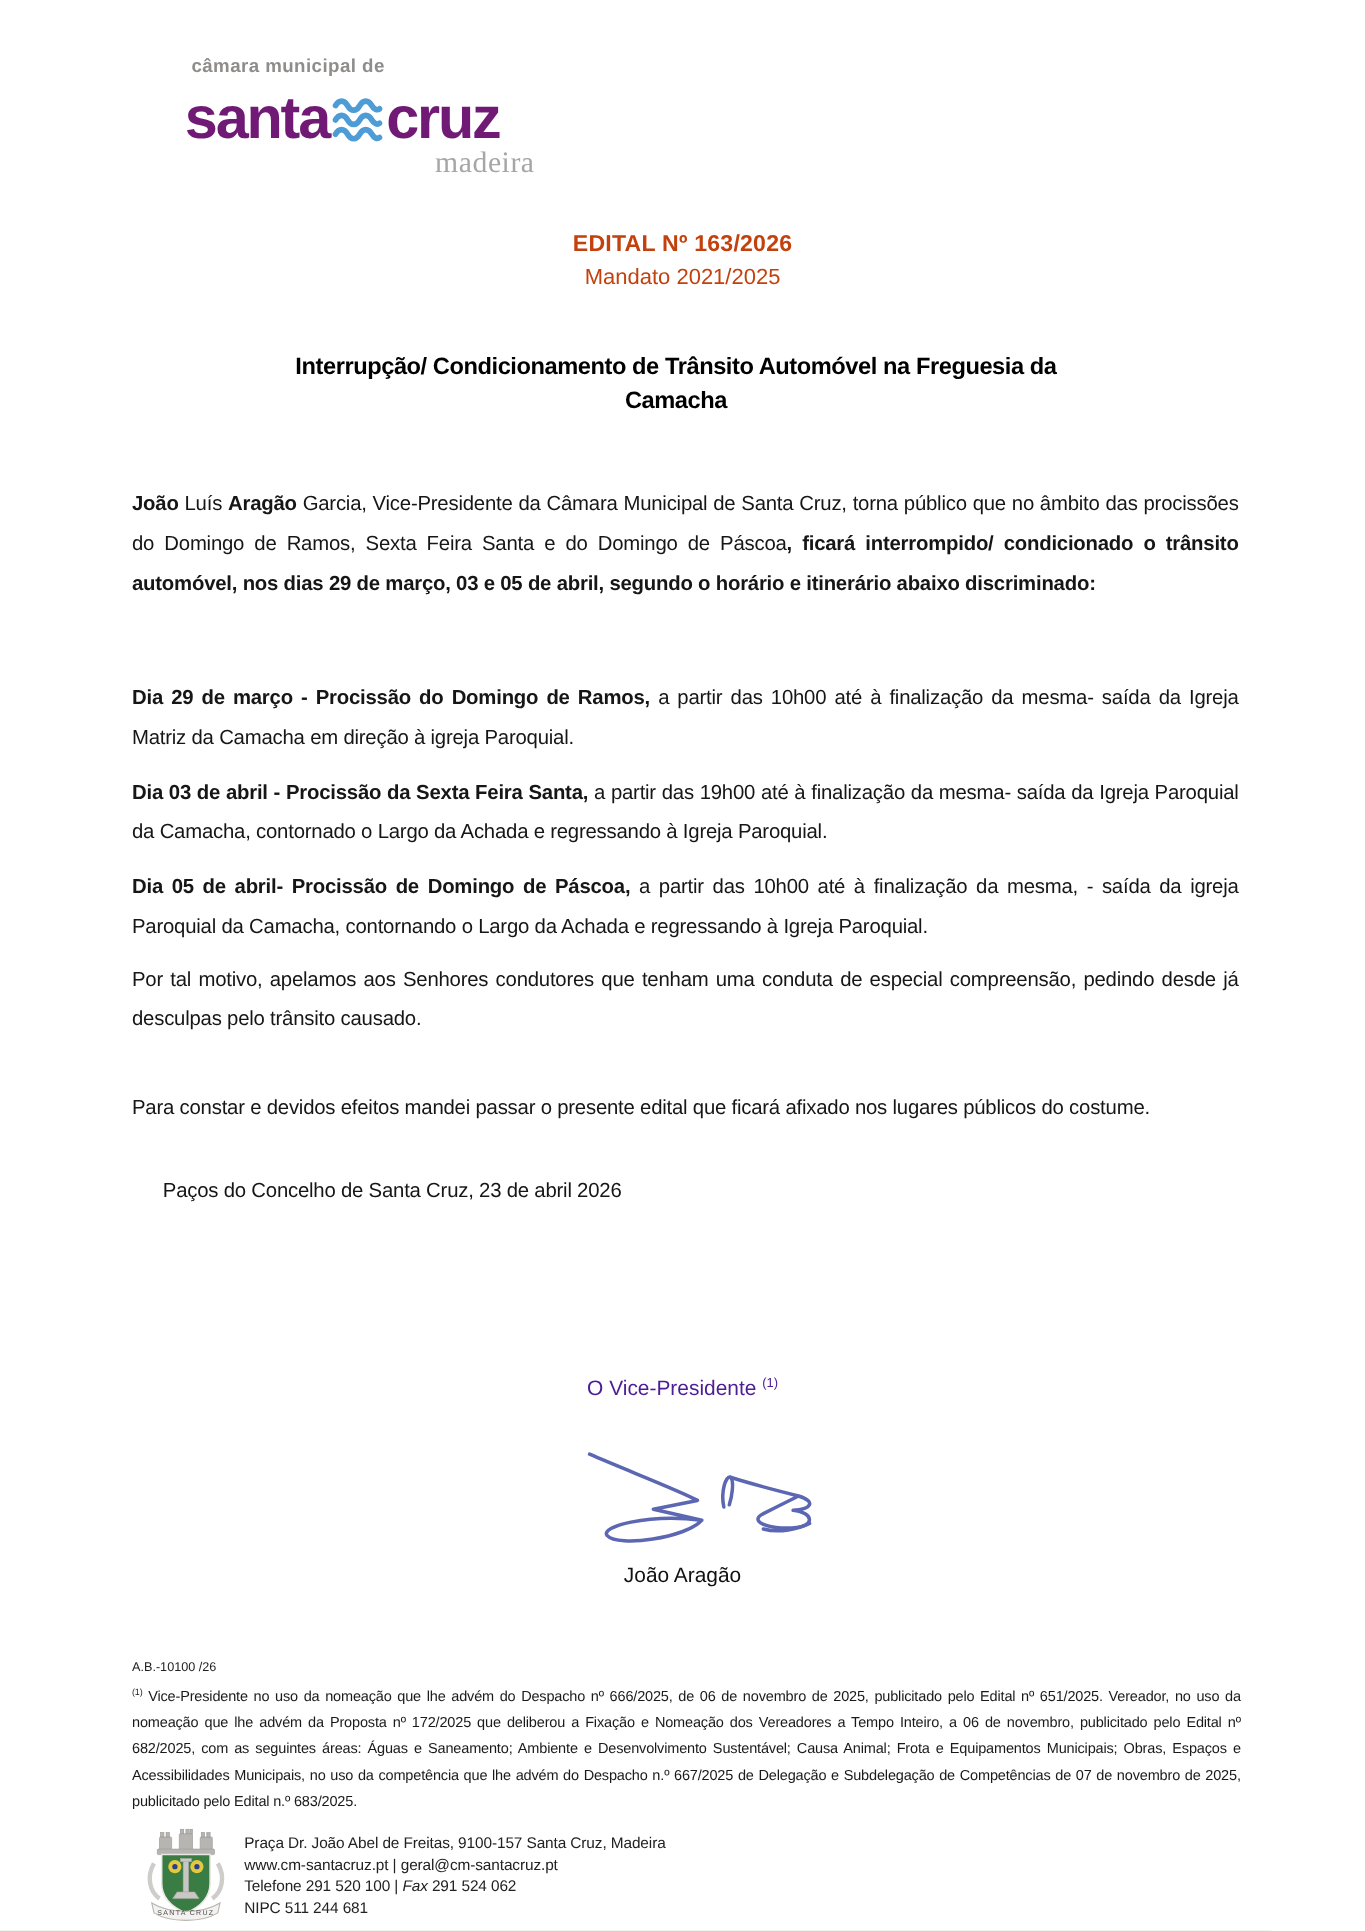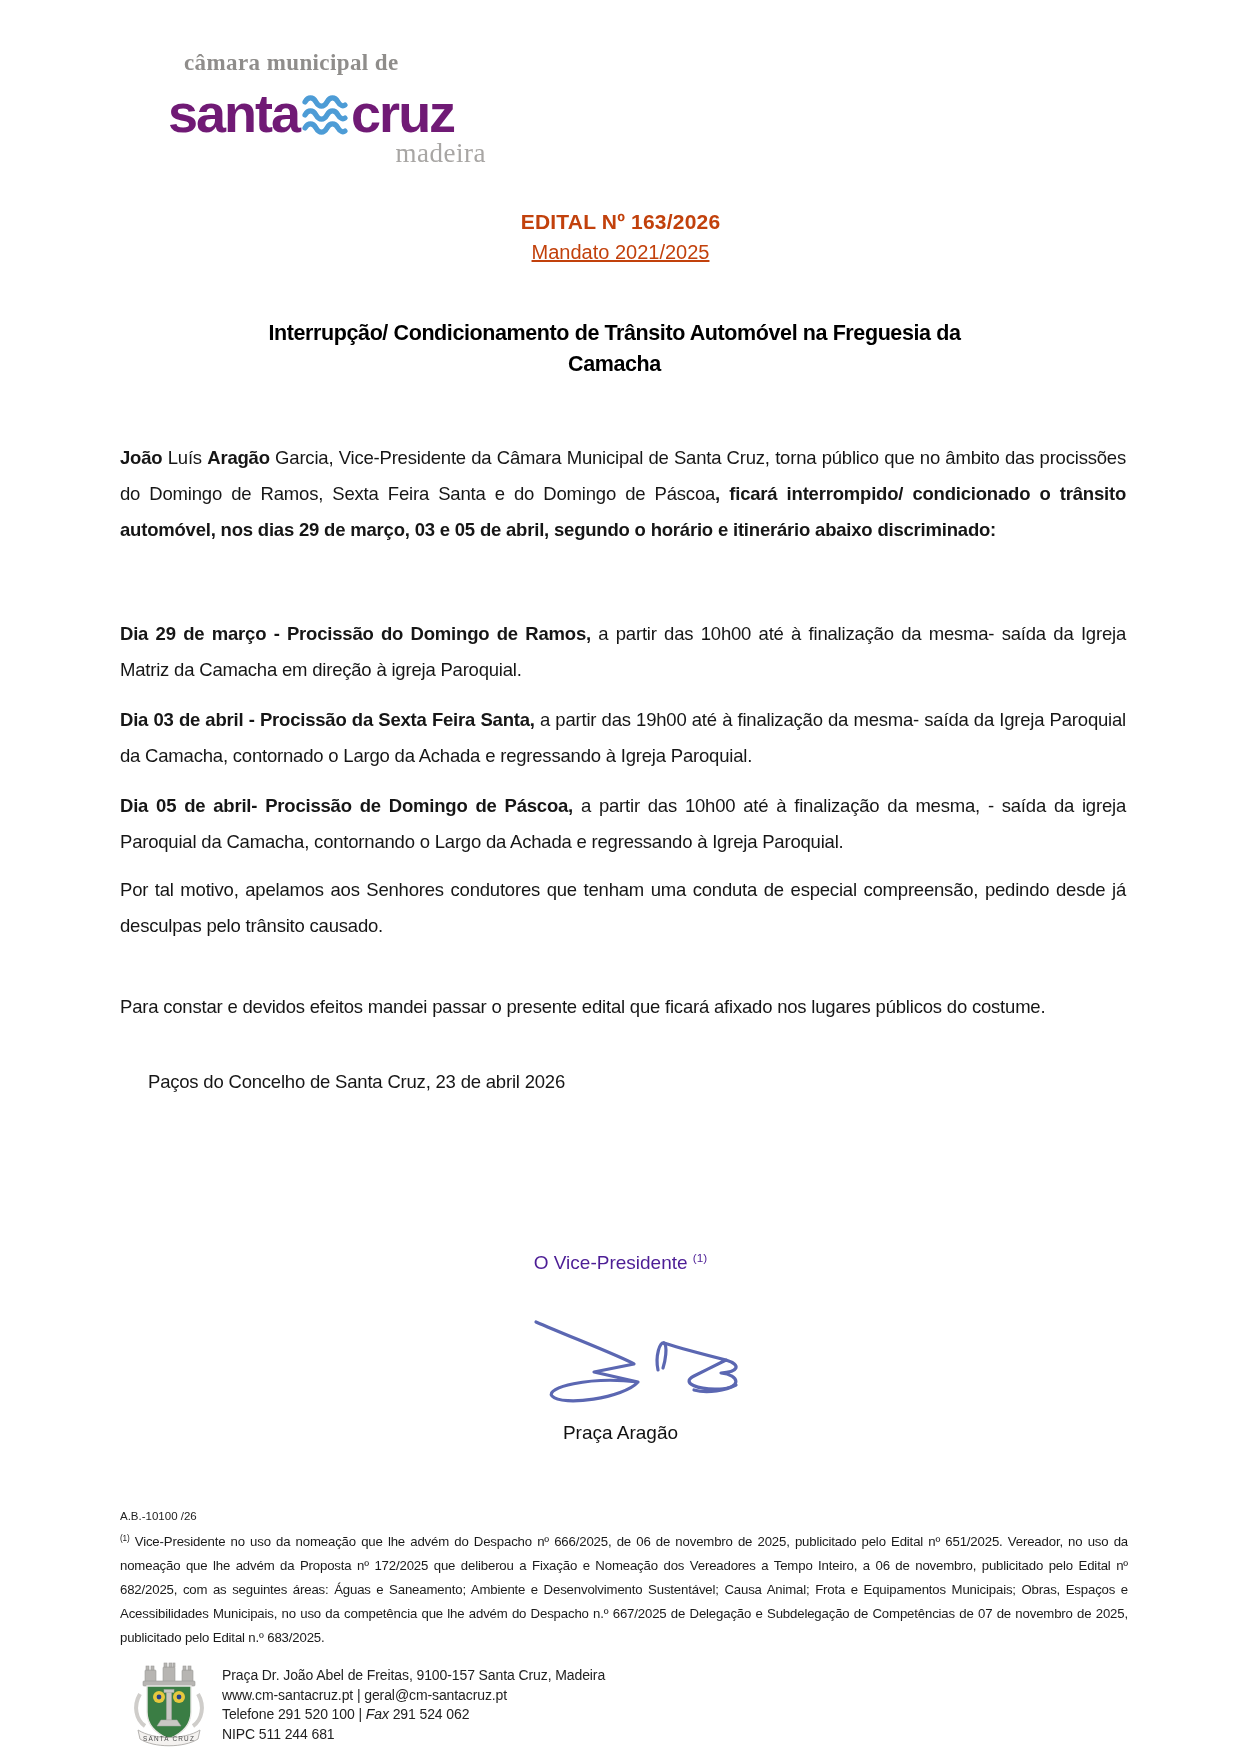--- a/index.html
+++ b/index.html
@@ -8,37 +8,37 @@
     width:1241px;height:1755px;
     margin:0 auto;
     background:#ffffff;
     font-family:"Liberation Sans", sans-serif;
     color:#1b1b1b;
     overflow:hidden;
   }
   
   .logo{position:absolute;left:168px;top:50px;width:318px;}
   .logo-tagline{
-    font-size:23px;font-weight:700;color:#8f8d8b;
-    letter-spacing:0.4px;margin-left:16px;font-family:Liberation Serif, serif;
+    font-size:17px;font-weight:700;color:#8f8d8b;
+    letter-spacing:0.4px;margin-left:6px;
   }
   .logo-main{
     display:flex;align-items:center;
     font-size:54px;font-weight:700;color:#701a75;
     letter-spacing:-2px;line-height:1.0;margin-top:10px;
   }
   .logo-wave{margin:4px 3px 0 3px;flex:0 0 auto;}
   .logo-madeira{
     text-align:right;font-size:27px;color:#a8a6a4;
     letter-spacing:0.5px;margin-top:-2px;font-family:Liberation Serif, serif;
   }
   
   .edital-block{position:absolute;left:0;right:0;top:210px;text-align:center;color:#c2410c;}
   .edital-number{font-size:21px;font-weight:700;letter-spacing:0.2px;}
-  .edital-mandate{font-size:20px;margin-top:7px;text-decoration:underline;}
+  .edital-mandate{font-size:20px;margin-top:7px;}
   
   .doc-title{
     position:absolute;left:120px;right:132px;top:318px;
     text-align:center;font-weight:700;font-size:21.5px;color:#000;
     line-height:1.45;letter-spacing:-0.4px;
   }
   
   .content{
     position:absolute;left:120px;top:440px;width:1006px;
     font-size:18.5px;line-height:36px;text-align:justify;
@@ -117,21 +117,21 @@
 
   <svg class="signature-svg" width="220" height="100" viewBox="0 0 220 100">
     <g fill="none" stroke="#5b67b2" stroke-width="3.2" stroke-linecap="round" stroke-linejoin="round">
       <path d="M8,14 C40,28 92,48 106,56 L66,64 L110,74 C96,90 34,99 24,88 C17,80 60,68 110,74"></path>
       <path d="M130,62 C127,48 132,33 136,35 C140,38 137,54 135,60"></path>
       <path d="M136,35 C158,42 182,48 198,52 C214,57 210,64 193,65 C212,67 214,80 192,81 C170,82 152,75 166,68 C176,63 190,56 198,52"></path>
       <path d="M166,82 C180,86 198,82 208,77"></path>
     </g>
   </svg>
 
-  <div class="sig-name">Praça Aragão</div>
+  <div class="sig-name">João Aragão</div>
 
   <div class="footnote-ref">A.B.-10100 /26</div>
   <div class="footnote"><sup>(1)</sup><span> Vice-Presidente no uso da nomeação que lhe advém do Despacho nº 666/2025, de 06 de novembro de 2025, publicitado pelo Edital nº 651/2025. Vereador, no uso da nomeação que lhe advém da Proposta nº 172/2025 que deliberou a Fixação e Nomeação dos Vereadores a Tempo Inteiro, a 06 de novembro, publicitado pelo Edital nº 682/2025, com as seguintes áreas: Águas e Saneamento; Ambiente e Desenvolvimento Sustentável; Causa Animal; Frota e Equipamentos Municipais; Obras, Espaços e Acessibilidades Municipais, no uso da competência que lhe advém do Despacho n.º 667/2025 de Delegação e Subdelegação de Competências de 07 de novembro de 2025, publicitado pelo Edital n.º 683/2025.</span></div>
 
   <svg class="footer-crest" width="78" height="92" viewBox="0 0 78 92">
 
     <path d="M10,36 C3,48 6,62 15,68" fill="none" stroke="#cfcdca" stroke-width="4"></path>
     <path d="M68,36 C75,48 72,62 63,68" fill="none" stroke="#cfcdca" stroke-width="4"></path>
 
     <g fill="#b7b5b2" stroke="#9c9a97" stroke-width="0.6">

